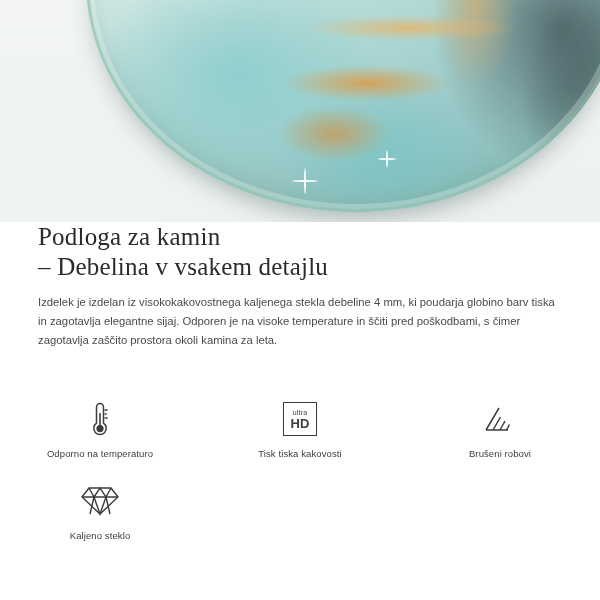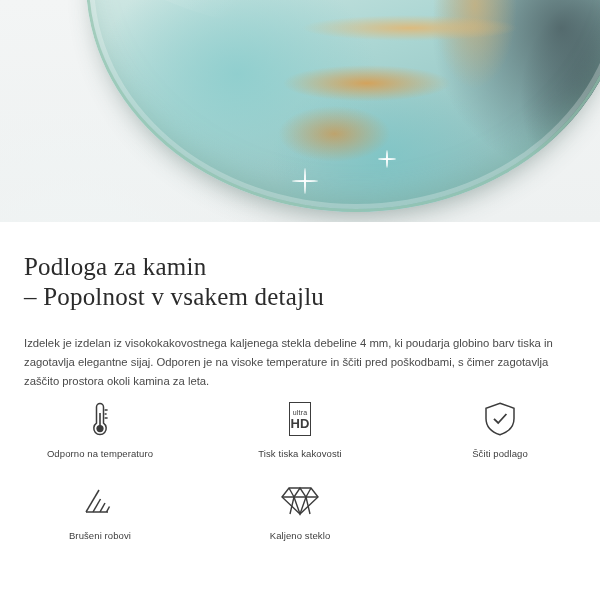--- a/index.html
+++ b/index.html
@@ -101,37 +101,37 @@
   .sparkle:after  { left: 0; top: 12px; width: 26px; height: 2px; filter: blur(0.6px); }
   #sp1 { left: 292px; top: 168px; }
   #sp2 { left: 378px; top: 150px; width: 18px; height: 18px; }
   #sp2:before { left: 8px; height: 18px; }
   #sp2:after  { top: 8px; width: 18px; }
 
   
   .content {
     position: absolute;
     left: 0;
-    top: 236px;
-    width: 600px;
-    padding: 0 24px;
+    top: 206px;
+    width: 600px;
+    padding: 0 38px;
   }
   .headline {
     font-family: "Liberation Serif", serif;
     font-size: 25px;
     line-height: 30px;
     color: #2b2b2b;
     font-weight: 400;
     margin-top: 16px;
     letter-spacing: 0.2px;
   }
   .headline .l2 { display: block; }
 
   .body-copy {
-    margin-top: 22px;
+    margin-top: 11px;
     font-size: 11.3px;
     line-height: 19px;
     color: #4a4a4a;
     max-width: 530px;
   }
 
   
   .features {
     position: absolute;
     left: 0;
@@ -155,21 +155,21 @@
     align-items: center;
     justify-content: center;
   }
   .feature .cap {
     margin-top: 8px;
     font-size: 9.5px;
     color: #3d3d3d;
     letter-spacing: 0.1px;
   }
   .ultrahd {
-    width: 22px;
+    width: 34px;
     height: 34px;
     border: 1.6px solid #3c3c3c;
     display: flex;
     flex-direction: column;
     align-items: center;
     justify-content: center;
     line-height: 1;
   }
   .ultrahd .u1 { font-size: 7px; color: #3c3c3c; letter-spacing: 0.2px; }
   .ultrahd .u2 { font-size: 13px; font-weight: bold; color: #3c3c3c; margin-top: 1px; }
@@ -184,21 +184,21 @@
     <div class="plate-gloss"></div>
     <div class="plate-rim"></div>
   </div>
   <div class="sparkle" id="sp1"></div>
   <div class="sparkle" id="sp2"></div>
 </div>
 
 <div class="content">
   <h1 class="headline">
     <span>Podloga za kamin</span>
-    <span class="l2">– Popolnost v vsakem detajlu</span>
+    <span class="l2">– Debelina v vsakem detajlu</span>
   </h1>
   <p class="body-copy">Izdelek je izdelan iz visokokakovostnega kaljenega stekla debeline 4 mm, ki poudarja globino barv tiska in zagotavlja elegantne sijaj. Odporen je na visoke temperature in ščiti pred poškodbami, s čimer zagotavlja zaščito prostora okoli kamina za leta.</p>
 </div>
 
 <div class="features">
 
   <div class="feature">
     <div class="ico">
       <svg width="24" height="40" viewBox="0 0 24 40" fill="none" stroke="#3c3c3c" stroke-width="1.5">
         <path d="M12 4.5a3.5 3.5 0 0 1 3.5 3.5v16.2a6.2 6.2 0 1 1-7 0V8A3.5 3.5 0 0 1 12 4.5z"></path>
@@ -213,29 +213,20 @@
   <div class="feature">
     <div class="ico">
       <div class="ultrahd">
         <span class="u1">ultra</span>
         <span class="u2">HD</span>
       </div>
     </div>
     <div class="cap">Tisk tiska kakovosti</div>
   </div>
 
-  <div class="feature">
-    <div class="ico">
-      <svg width="34" height="38" viewBox="0 0 34 38" fill="none" stroke="#3c3c3c" stroke-width="1.5">
-        <path d="M17 3.2 31 8.2v10.2c0 8.2-5.7 13.6-14 16.4C8.7 32 3 26.6 3 18.4V8.2L17 3.2z"></path>
-        <path d="M11 18.8l4.2 4.2L23.4 14" stroke-width="1.8"></path>
-      </svg>
-    </div>
-    <div class="cap">Ščiti podlago</div>
-  </div>
 
   <div class="feature">
     <div class="ico">
       <svg width="36" height="34" viewBox="0 0 36 34" fill="none" stroke="#3c3c3c" stroke-width="1.5">
         <path d="M4 28h22"></path>
         <path d="M4 28L17 6"></path>
         <path d="M11 28l7.5-13"></path>
         <path d="M18 28l5-9"></path>
         <path d="M24.5 28l3-5.5"></path>
       </svg>

